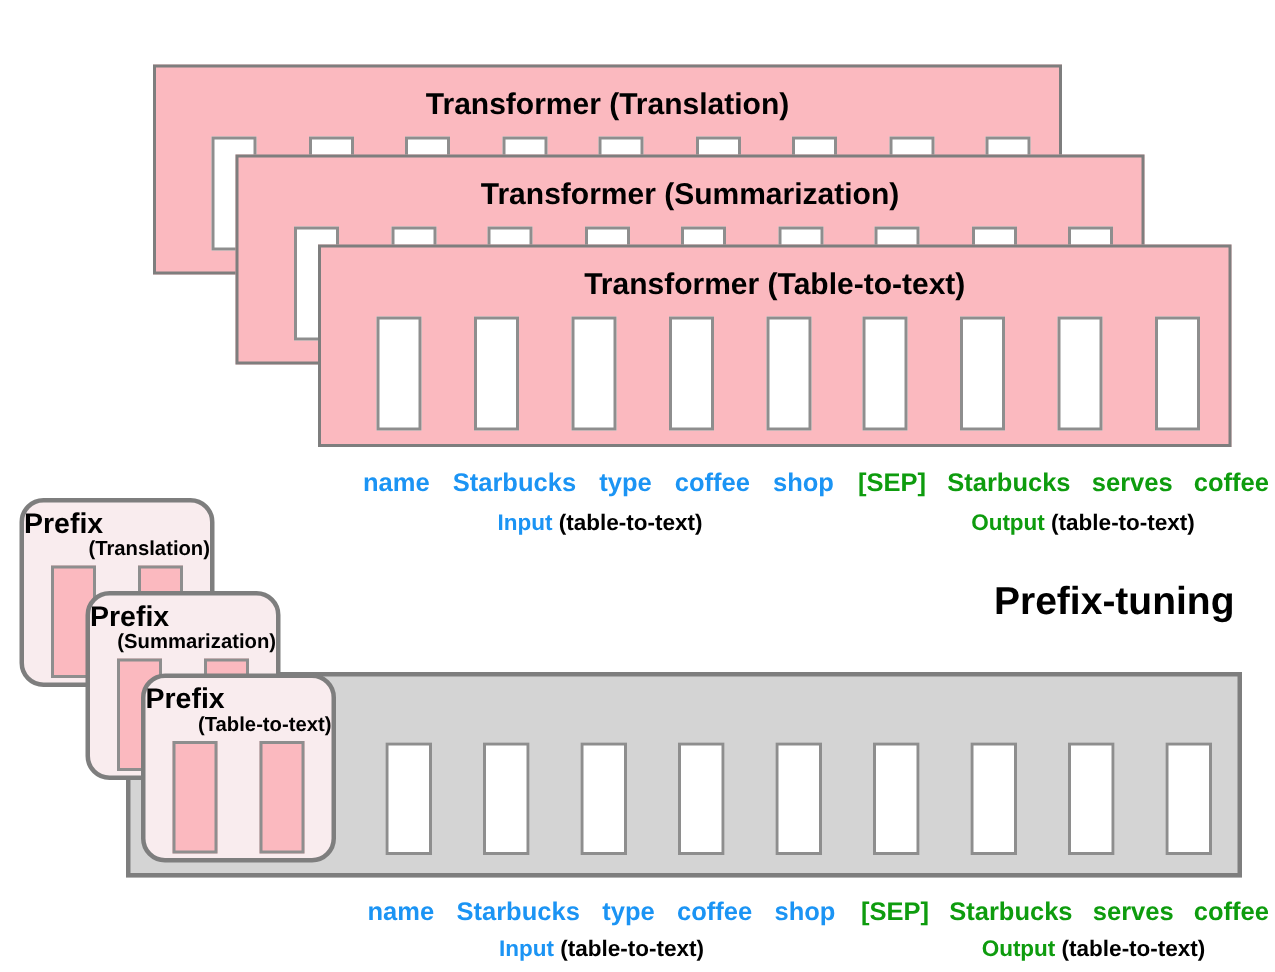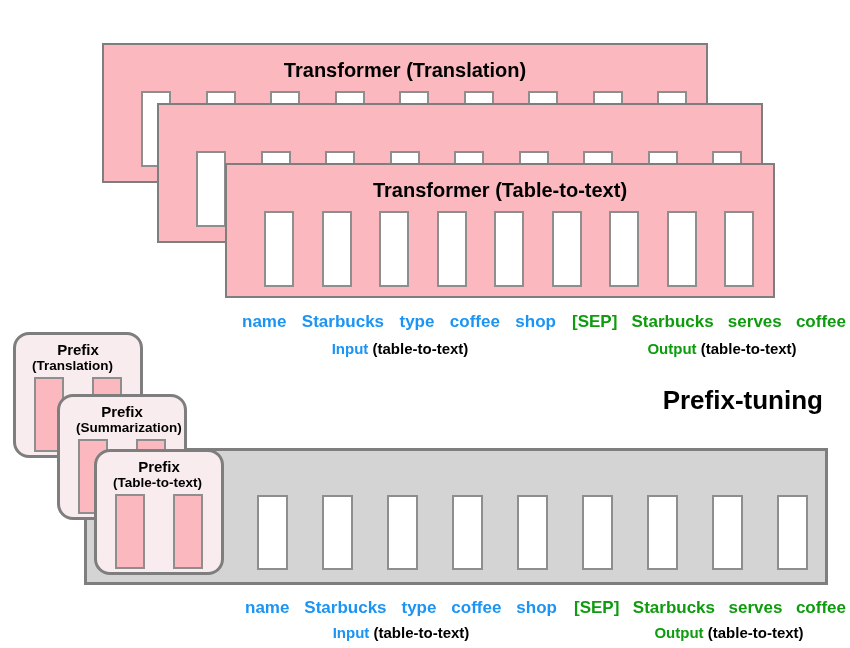--- a/index.html
+++ b/index.html
@@ -12,21 +12,21 @@
   #pt-title{top:385px;right:27px;}
 
   
   .ft-box{
     position:absolute;width:606px;height:140px;
     background:var(--pink);border:2.5px solid var(--box-border);
     box-sizing:border-box;
   }
   #ft1{left:102px;top:43px;z-index:1;}
   #ft2{left:157px;top:103px;z-index:2;}
-  #ft3{left:225px;top:163px;z-index:3;height:135px;width:550px;}
+  #ft3{left:212px;top:163px;z-index:3;height:135px;width:609px;}
   .ft-label{
     position:absolute;left:0;right:0;top:14px;text-align:center;
     font-size:20px;font-weight:bold;white-space:pre;
   }
   .slot-row{
     position:absolute;left:37px;right:19px;top:46px;height:76px;
     display:flex;justify-content:space-between;align-items:stretch;
   }
   .slot{
     width:30px;height:76px;background:var(--slot-fill);
@@ -61,22 +61,22 @@
   .gray-box .slot{width:31px;height:75px;}
 
   .prefix-box{
     position:absolute;width:130px;height:126px;border-radius:16px;
     background:var(--prefix-bg);border:3px solid var(--box-border);
     box-sizing:border-box;
   }
   #pf1{left:13px;top:332px;z-index:1;}
   #pf2{left:57px;top:394px;z-index:3;}
   #pf3{left:94px;top:449px;z-index:4;}
-  .pf-title{position:absolute;left:0;right:0;top:5px;text-align:center;font-size:15px;line-height:20px;}
-  .pf-sub{position:absolute;left:16px;right:0;top:24px;text-align:left;font-size:13.5px;line-height:14px;white-space:pre;}
+  .pf-title{position:absolute;left:0;right:0;top:5px;font-size:19px;line-height:20px;}
+  .pf-sub{position:absolute;left:4px;right:0;top:24px;text-align:right;font-size:13.5px;line-height:14px;white-space:pre;}
   .vec-row{
     position:absolute;left:18px;right:18px;top:42px;height:75px;
     display:flex;justify-content:space-between;
   }
   .vec{
     width:30px;height:75px;background:var(--pink);
     border:2px solid var(--slot-border);box-sizing:border-box;
   }
 </style>
 </head>
@@ -94,20 +94,21 @@
         <div class="slot"></div>
         <div class="slot"></div>
         <div class="slot"></div>
         <div class="slot"></div>
         <div class="slot"></div>
         <div class="slot"></div>
       </div>
   </div>
 
   <div class="ft-box" id="ft2">
+    <div class="ft-label">Transformer (Summarization)</div>
     <div class="slot-row">
         <div class="slot"></div>
         <div class="slot"></div>
         <div class="slot"></div>
         <div class="slot"></div>
         <div class="slot"></div>
         <div class="slot"></div>
         <div class="slot"></div>
         <div class="slot"></div>
         <div class="slot"></div>

